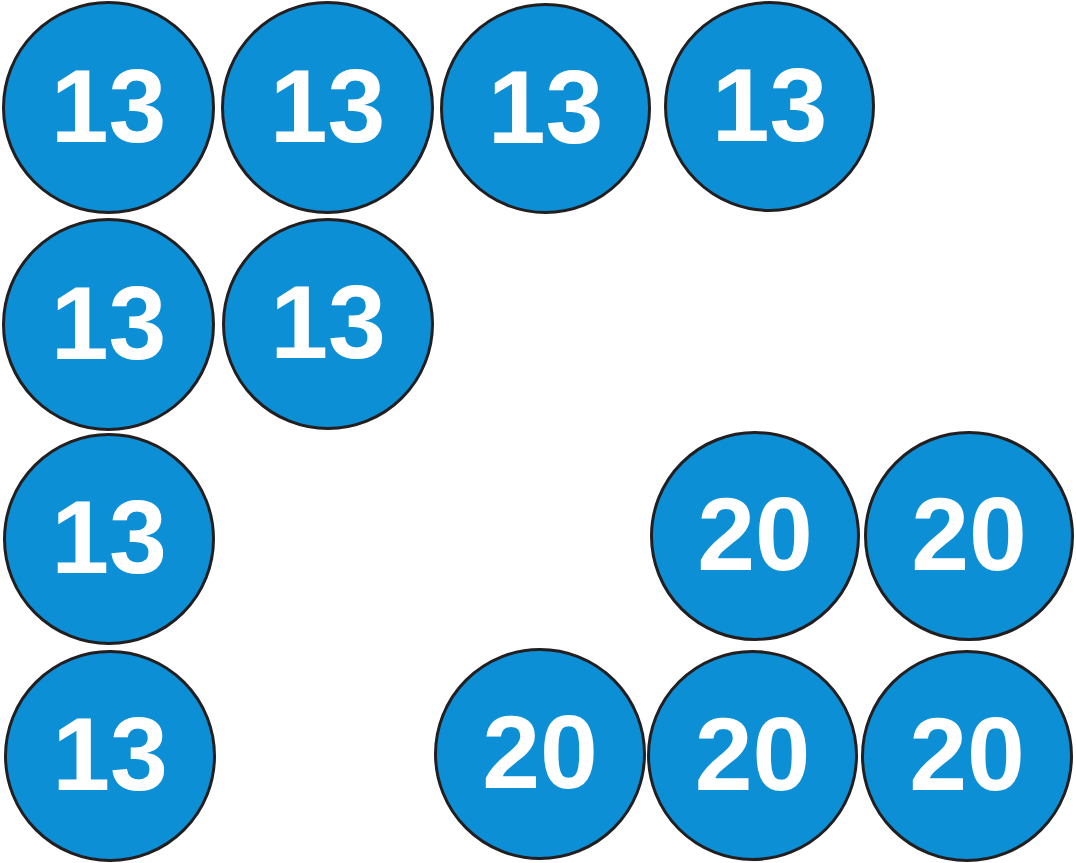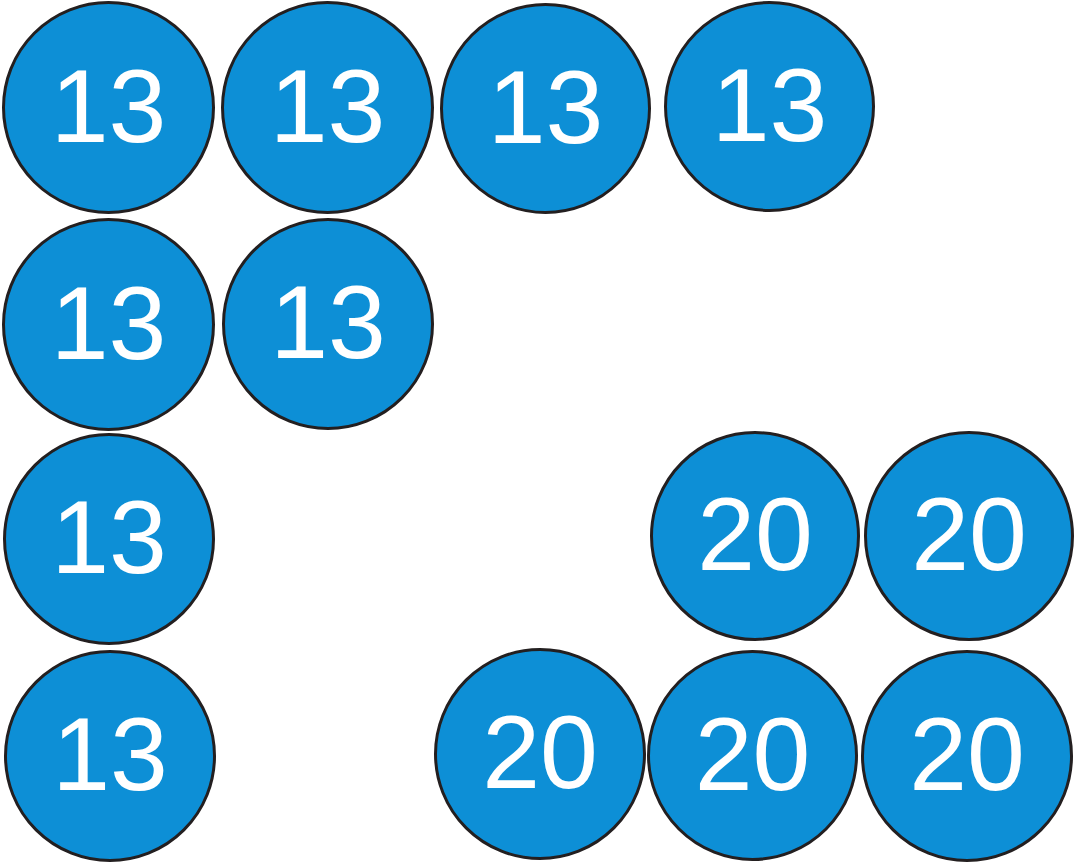--- a/index.html
+++ b/index.html
@@ -19,21 +19,21 @@
   }
   .token {
     position: absolute;
     box-sizing: border-box;
     border-radius: 50%;
     display: flex;
     align-items: center;
     justify-content: center;
     color: #ffffff;
     font-family: "Liberation Sans", sans-serif;
-    font-weight: 400;
+    font-weight: 700;
     line-height: 1;
     user-select: none;
   }
   .token .token-label {
     display: block;
     transform: translateY(-2px);
   }
 </style>
 </head>
 <body>

